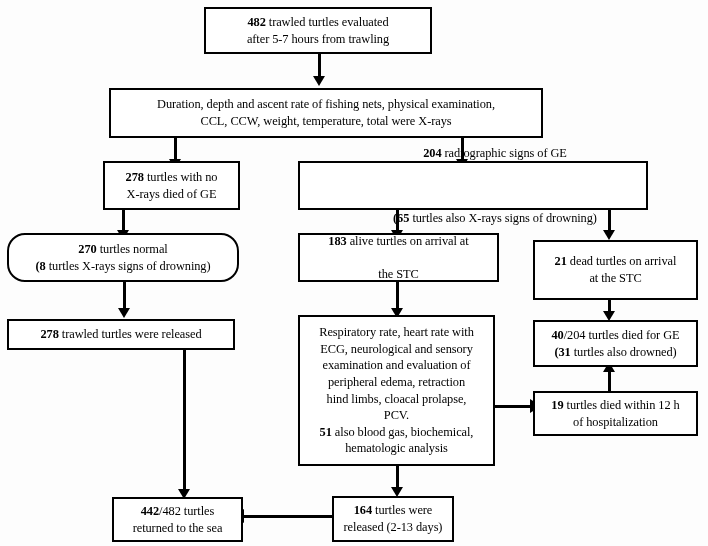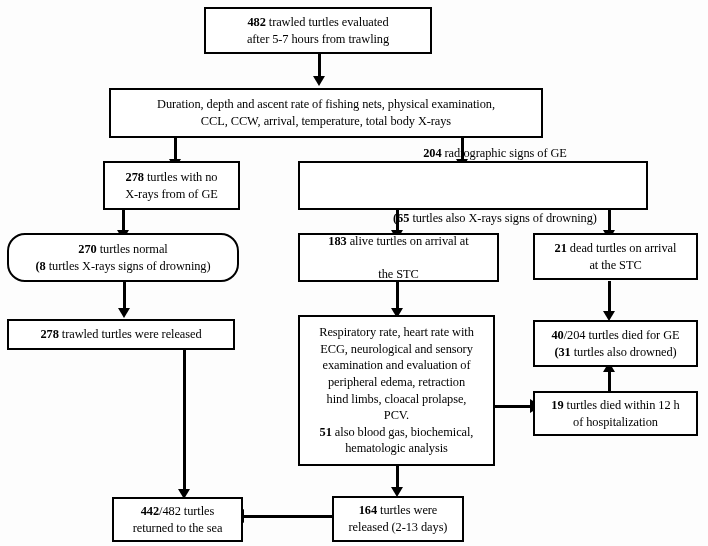--- a/index.html
+++ b/index.html
@@ -108,44 +108,44 @@
   <div class="hline" style="left:243px;top:515px;width:90px;"></div>
   <div class="arrow-l" style="left:233px;top:509px;"></div>
 
   <div class="box center" style="left:204px;top:7px;width:228px;height:47px;">
     <span class="ln"><b>482</b> trawled turtles evaluated</span>
     <span class="ln">after 5-7 hours from trawling</span>
   </div>
 
   <div class="box left" style="left:109px;top:88px;width:434px;height:50px;">
     <span class="ln">Duration, depth and ascent rate of fishing nets, physical examination,</span>
-    <span class="ln">CCL, CCW, arrival, temperature, total body X-rays</span>
+    <span class="ln">CCL, CCW, weight, temperature, total were X-rays</span>
   </div>
 
   <div class="box left" style="left:103px;top:161px;width:137px;height:49px;">
     <span class="ln"><b>278</b> turtles with no</span>
-    <span class="ln">X-rays from of GE</span>
+    <span class="ln">X-rays died of GE</span>
   </div>
 
   <div class="box left" style="left:298px;top:161px;width:350px;height:49px;gap:48px;">
     <span class="ln" style="padding-left:44px;"><b>204</b> radiographic signs of GE</span>
     <span class="ln" style="padding-left:44px;"><b>(65</b> turtles also X-rays signs of drowning)</span>
   </div>
 
   <div class="box center" style="left:7px;top:233px;width:232px;height:49px;border-radius:18px;">
     <span class="ln"><b>270</b> turtles normal</span>
     <span class="ln"><b>(8</b> turtles X-rays signs of drowning)</span>
   </div>
 
   <div class="box left" style="left:298px;top:233px;width:201px;height:49px;gap:16px;">
     <span class="ln"><b>183</b> alive turtles on arrival at</span>
     <span class="ln">the STC</span>
   </div>
 
-  <div class="box left" style="left:533px;top:233px;width:165px;height:47px;">
+  <div class="box left" style="left:533px;top:240px;width:165px;height:60px;">
     <span class="ln"><b>21</b> dead turtles on arrival</span>
     <span class="ln">at the STC</span>
   </div>
 
   <div class="box center" style="left:7px;top:319px;width:228px;height:31px;">
     <span class="ln"><b>278</b> trawled turtles were released</span>
   </div>
 
   <div class="box left" style="left:298px;top:315px;width:197px;height:151px;">
     <span class="ln">Respiratory rate, heart rate with</span>
@@ -166,18 +166,18 @@
   <div class="box left" style="left:533px;top:391px;width:165px;height:45px;">
     <span class="ln"><b>19</b> turtles died within 12 h</span>
     <span class="ln">of hospitalization</span>
   </div>
 
   <div class="box left" style="left:112px;top:497px;width:131px;height:45px;">
     <span class="ln"><b>442</b>/482 turtles</span>
     <span class="ln">returned to the sea</span>
   </div>
 
-  <div class="box left" style="left:332px;top:496px;width:132px;height:46px;">
+  <div class="box left" style="left:332px;top:496px;width:122px;height:46px;">
     <span class="ln"><b>164</b> turtles were</span>
     <span class="ln">released (2-13 days)</span>
   </div>
 
 </div>
 
 </body></html>

